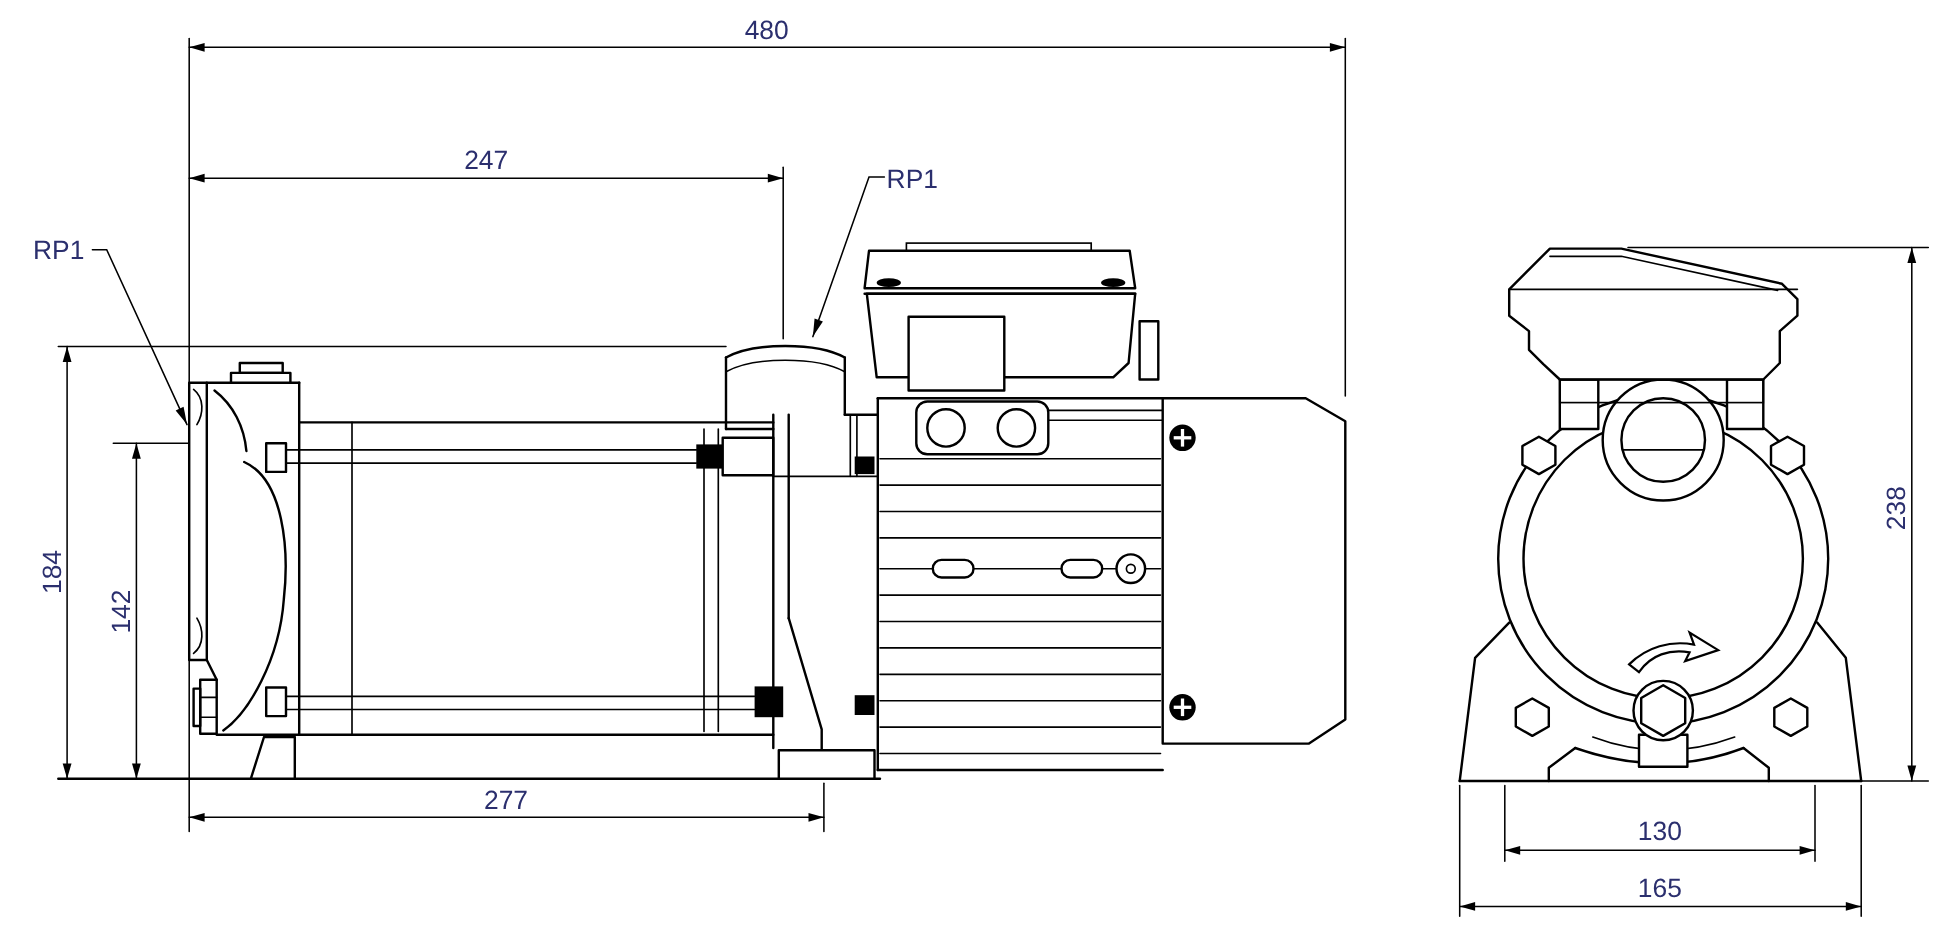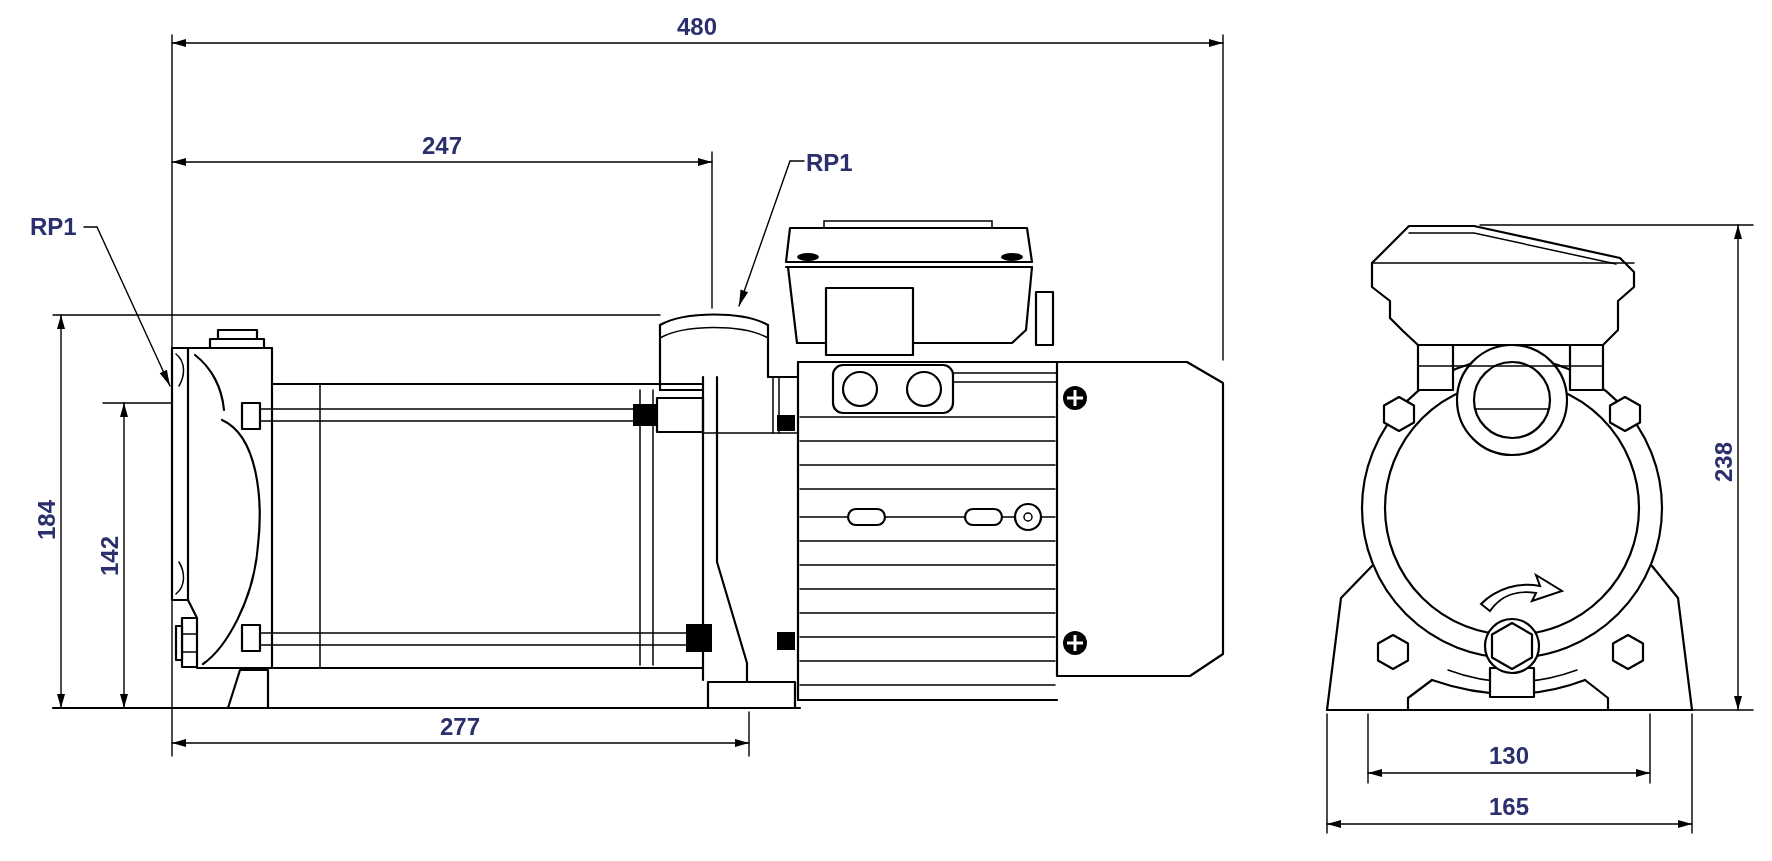--- a/index.html
+++ b/index.html
@@ -1,16 +1,16 @@
 <!DOCTYPE html>
 <html><head>
 <meta charset="utf-8">
 <style>
   html,body{margin:0;padding:0;background:#ffffff;}
-  .stage{width:1772px;height:861px;position:relative;background:#fff;overflow:hidden;font-weight:bold;}
+  .stage{width:1772px;height:861px;position:relative;background:#fff;overflow:hidden;}
   svg{display:block;}
   .dim-text{font-family:"Liberation Sans","DejaVu Sans",sans-serif;font-size:24px;fill:#2b2f6e;}
   .lbl-text{font-family:"Liberation Sans","DejaVu Sans",sans-serif;font-size:24px;fill:#2b2f6e;}
   .ol{stroke:#000;fill:none;stroke-width:2.2;stroke-linecap:round;stroke-linejoin:round;}
   .olw{stroke:#000;fill:#fff;stroke-width:2.2;stroke-linejoin:round;}
   .thin{stroke:#000;fill:none;stroke-width:1.5;stroke-linecap:round;}
   .dim{stroke:#000;fill:none;stroke-width:1.4;stroke-linecap:round;}
   .ah{fill:#000;stroke:none;}
   .blk{fill:#000;stroke:none;}
 </style>

